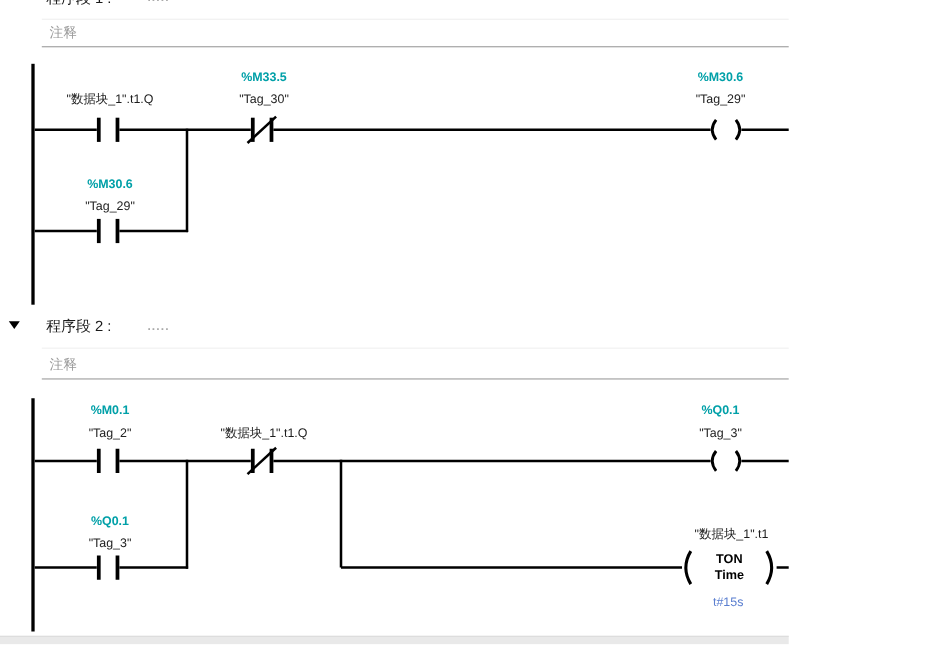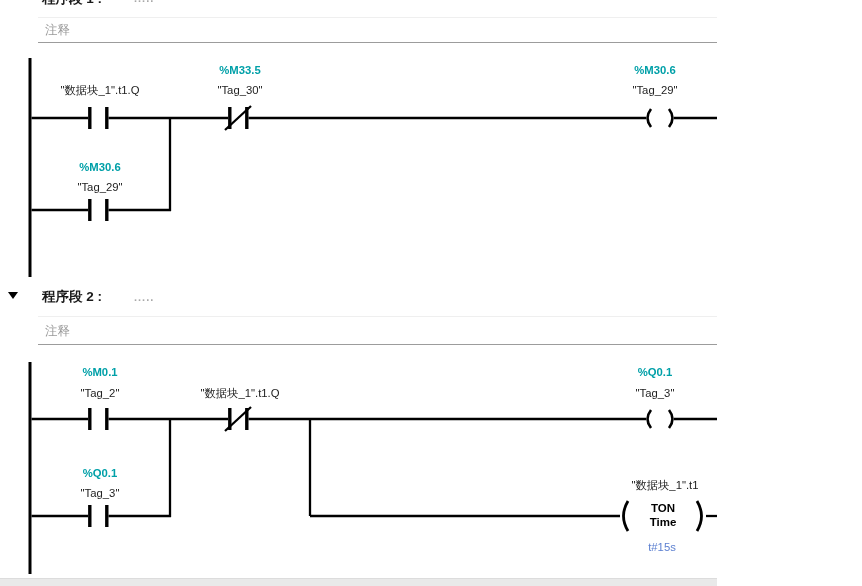--- a/index.html
+++ b/index.html
@@ -3,21 +3,21 @@
 <meta charset="utf-8">
 <style>
   html,body{margin:0;padding:0;background:#fff;}
   .screen{
     position:relative;width:717px;height:586px;overflow:hidden;
     background:#ffffff;
     font-family:"Liberation Sans","DejaVu Sans",sans-serif;
   }
   .net-title{
     position:absolute;height:18px;line-height:18px;
-    font-size:13.5px;font-weight:bold;color:#1a1a1a;white-space:nowrap;
+    font-size:13.5px;font-weight:normal;color:#1a1a1a;white-space:nowrap;
   }
   .net-dots{
     position:absolute;height:14px;line-height:14px;
     font-size:11px;font-weight:bold;color:#a9a9a9;letter-spacing:1px;white-space:nowrap;
   }
   .collapse-triangle{
     position:absolute;width:0;height:0;
     border-left:5.5px solid transparent;border-right:5.5px solid transparent;
     border-top:7px solid #000;
   }

